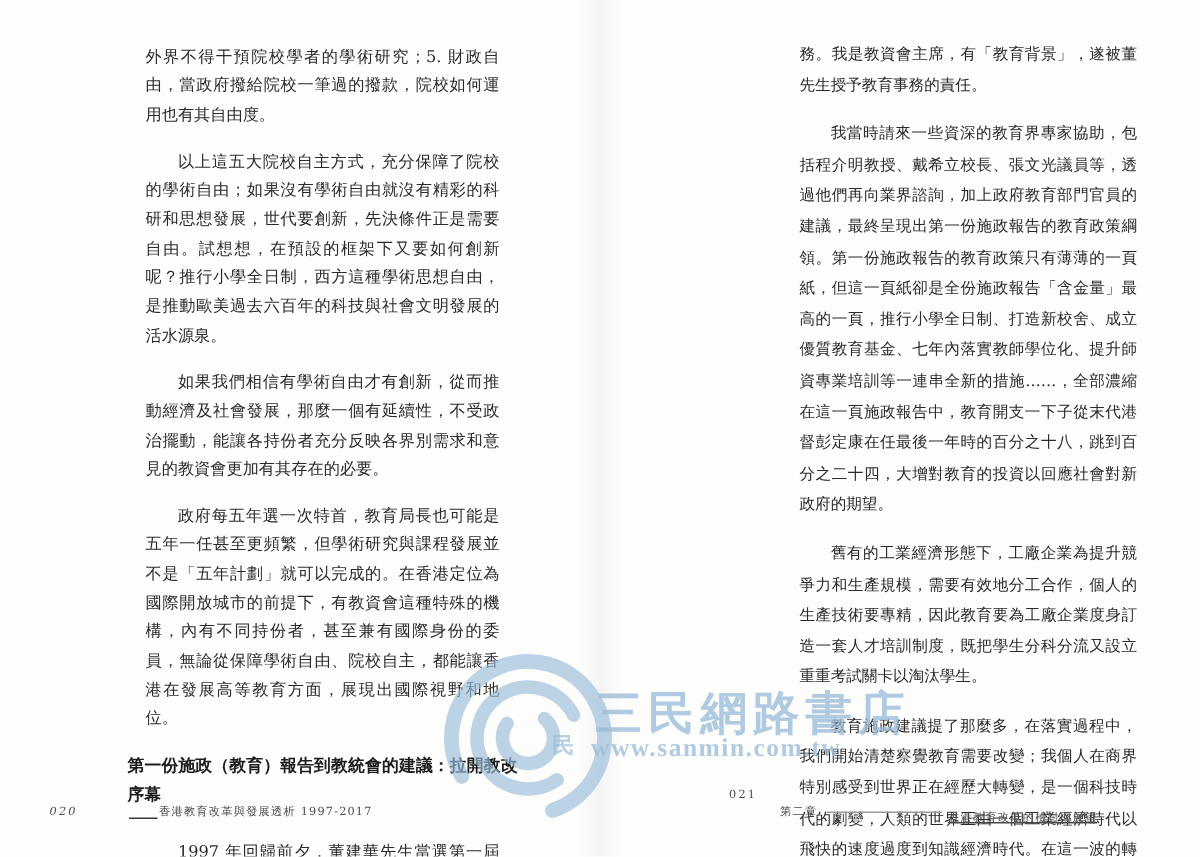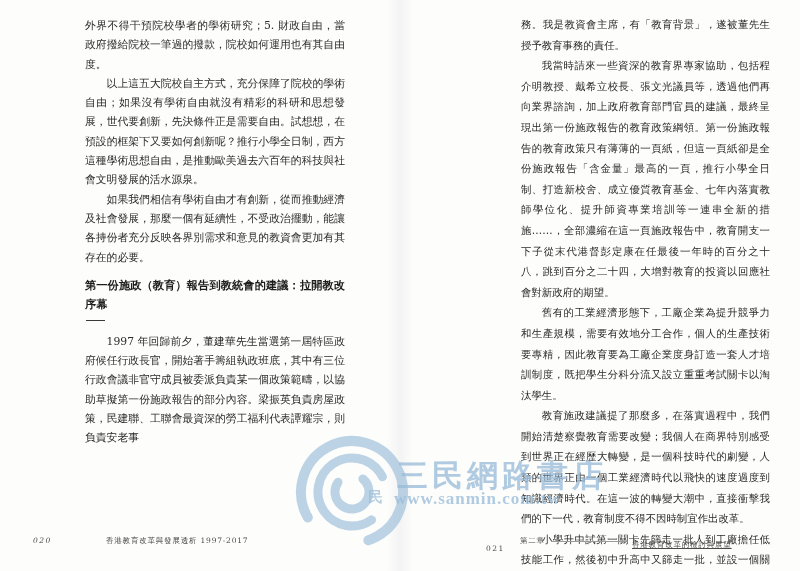--- a/index.html
+++ b/index.html
@@ -11,21 +11,21 @@
     font-family: "DejaVu Serif", "Liberation Serif", serif;
   }
   .text-col {
     position: absolute;
     color: #2a2a2a;
     text-align: justify;
     text-justify: inter-ideograph;
   }
   #left-col  { left: 85px;  top: 16px; width: 260px; font-size: 10.8px; line-height: 19.3px; }
   #right-col { left: 521px; top: 14px; width: 249px; font-size: 10.4px; line-height: 20.6px; }
-  .text-col p { margin: 0; text-indent: 2em; }
+  .text-col p { margin: 12px; text-indent: 2em; }
   .text-col p.cont { text-indent: 0; }
   .section-heading {
     font-size: 11.2px;
     font-weight: bold;
     color: #1d1d1d;
     margin: 9px 0 0 0;
     line-height: 19px;
   }
   .heading-dash {
     width: 19px; height: 1px;
@@ -39,21 +39,21 @@
   }
   .footer-item {
     position: absolute;
     color: #4a4a4a;
     font-size: 7.5px;
     letter-spacing: 0.8px;
     white-space: nowrap;
   }
   #footer-pagenum-left  { left: 33px;  top: 536px; letter-spacing: 1.5px; font-style: italic; }
   #footer-title-left    { left: 106px; top: 536px; }
-  #footer-pagenum-right { left: 454px; top: 544px; letter-spacing: 1.5px; padding-left: 32px; }
+  #footer-pagenum-right { left: 454px; top: 525px; letter-spacing: 1.5px; padding-left: 32px; }
   #footer-chapter-right { left: 520px; top: 536px; }
   #footer-rule-right {
     position: absolute;
     left: 551px; top: 541px;
     width: 77px; height: 1px;
     background: #9b9b9b;
   }
   #footer-title-right   { left: 632px; top: 540px; text-decoration: underline; }
   .wm {
     position: absolute;
@@ -70,20 +70,21 @@
 </style>
 </head>
 <body>
 
 <div class="gutter-shadow"></div>
 
 <div id="left-col" class="text-col">
   <p class="cont">外界不得干預院校學者的學術研究；5. 財政自由，當政府撥給院校一筆過的撥款，院校如何運用也有其自由度。</p>
   <p>以上這五大院校自主方式，充分保障了院校的學術自由；如果沒有學術自由就沒有精彩的科研和思想發展，世代要創新，先決條件正是需要自由。試想想，在預設的框架下又要如何創新呢？推行小學全日制，西方這種學術思想自由，是推動歐美過去六百年的科技與社會文明發展的活水源泉。</p>
   <p>如果我們相信有學術自由才有創新，從而推動經濟及社會發展，那麼一個有延續性，不受政治擺動，能讓各持份者充分反映各界別需求和意見的教資會更加有其存在的必要。</p>
+  <p>政府每五年選一次特首，教育局長也可能是五年一任甚至更頻繁，但學術研究與課程發展並不是「五年計劃」就可以完成的。在香港定位為國際開放城市的前提下，有教資會這種特殊的機構，內有不同持份者，甚至兼有國際身份的委員，無論從保障學術自由、院校自主，都能讓香港在發展高等教育方面，展現出國際視野和地位。</p>
   <div class="section-heading">第一份施政（教育）報告到教統會的建議：拉開教改序幕</div>
   <div class="heading-dash"></div>
   <p>1997 年回歸前夕，董建華先生當選第一屆特區政府候任行政長官，開始著手籌組執政班底，其中有三位行政會議非官守成員被委派負責某一個政策範疇，以協助草擬第一份施政報告的部分內容。梁振英負責房屋政策，民建聯、工聯會最資深的勞工福利代表譚耀宗，則負責安老事</p>
 </div>
 
 <div id="right-col" class="text-col">
   <p class="cont">務。我是教資會主席，有「教育背景」，遂被董先生授予教育事務的責任。</p>
   <p>我當時請來一些資深的教育界專家協助，包括程介明教授、戴希立校長、張文光議員等，透過他們再向業界諮詢，加上政府教育部門官員的建議，最終呈現出第一份施政報告的教育政策綱領。第一份施政報告的教育政策只有薄薄的一頁紙，但這一頁紙卻是全份施政報告「含金量」最高的一頁，推行小學全日制、打造新校舍、成立優質教育基金、七年內落實教師學位化、提升師資專業培訓等一連串全新的措施……，全部濃縮在這一頁施政報告中，教育開支一下子從末代港督彭定康在任最後一年時的百分之十八，跳到百分之二十四，大增對教育的投資以回應社會對新政府的期望。</p>
   <p>舊有的工業經濟形態下，工廠企業為提升競爭力和生產規模，需要有效地分工合作，個人的生產技術要專精，因此教育要為工廠企業度身訂造一套人才培訓制度，既把學生分科分流又設立重重考試關卡以淘汰學生。</p>
   <p>教育施政建議提了那麼多，在落實過程中，我們開始清楚察覺教育需要改變；我個人在商界特別感受到世界正在經歷大轉變，是一個科技時代的劇變，人類的世界正由一個工業經濟時代以飛快的速度過度到知識經濟時代。在這一波的轉變大潮中，直接衝擊我們的下一代，教育制度不得不因時制宜作出改革。</p>

